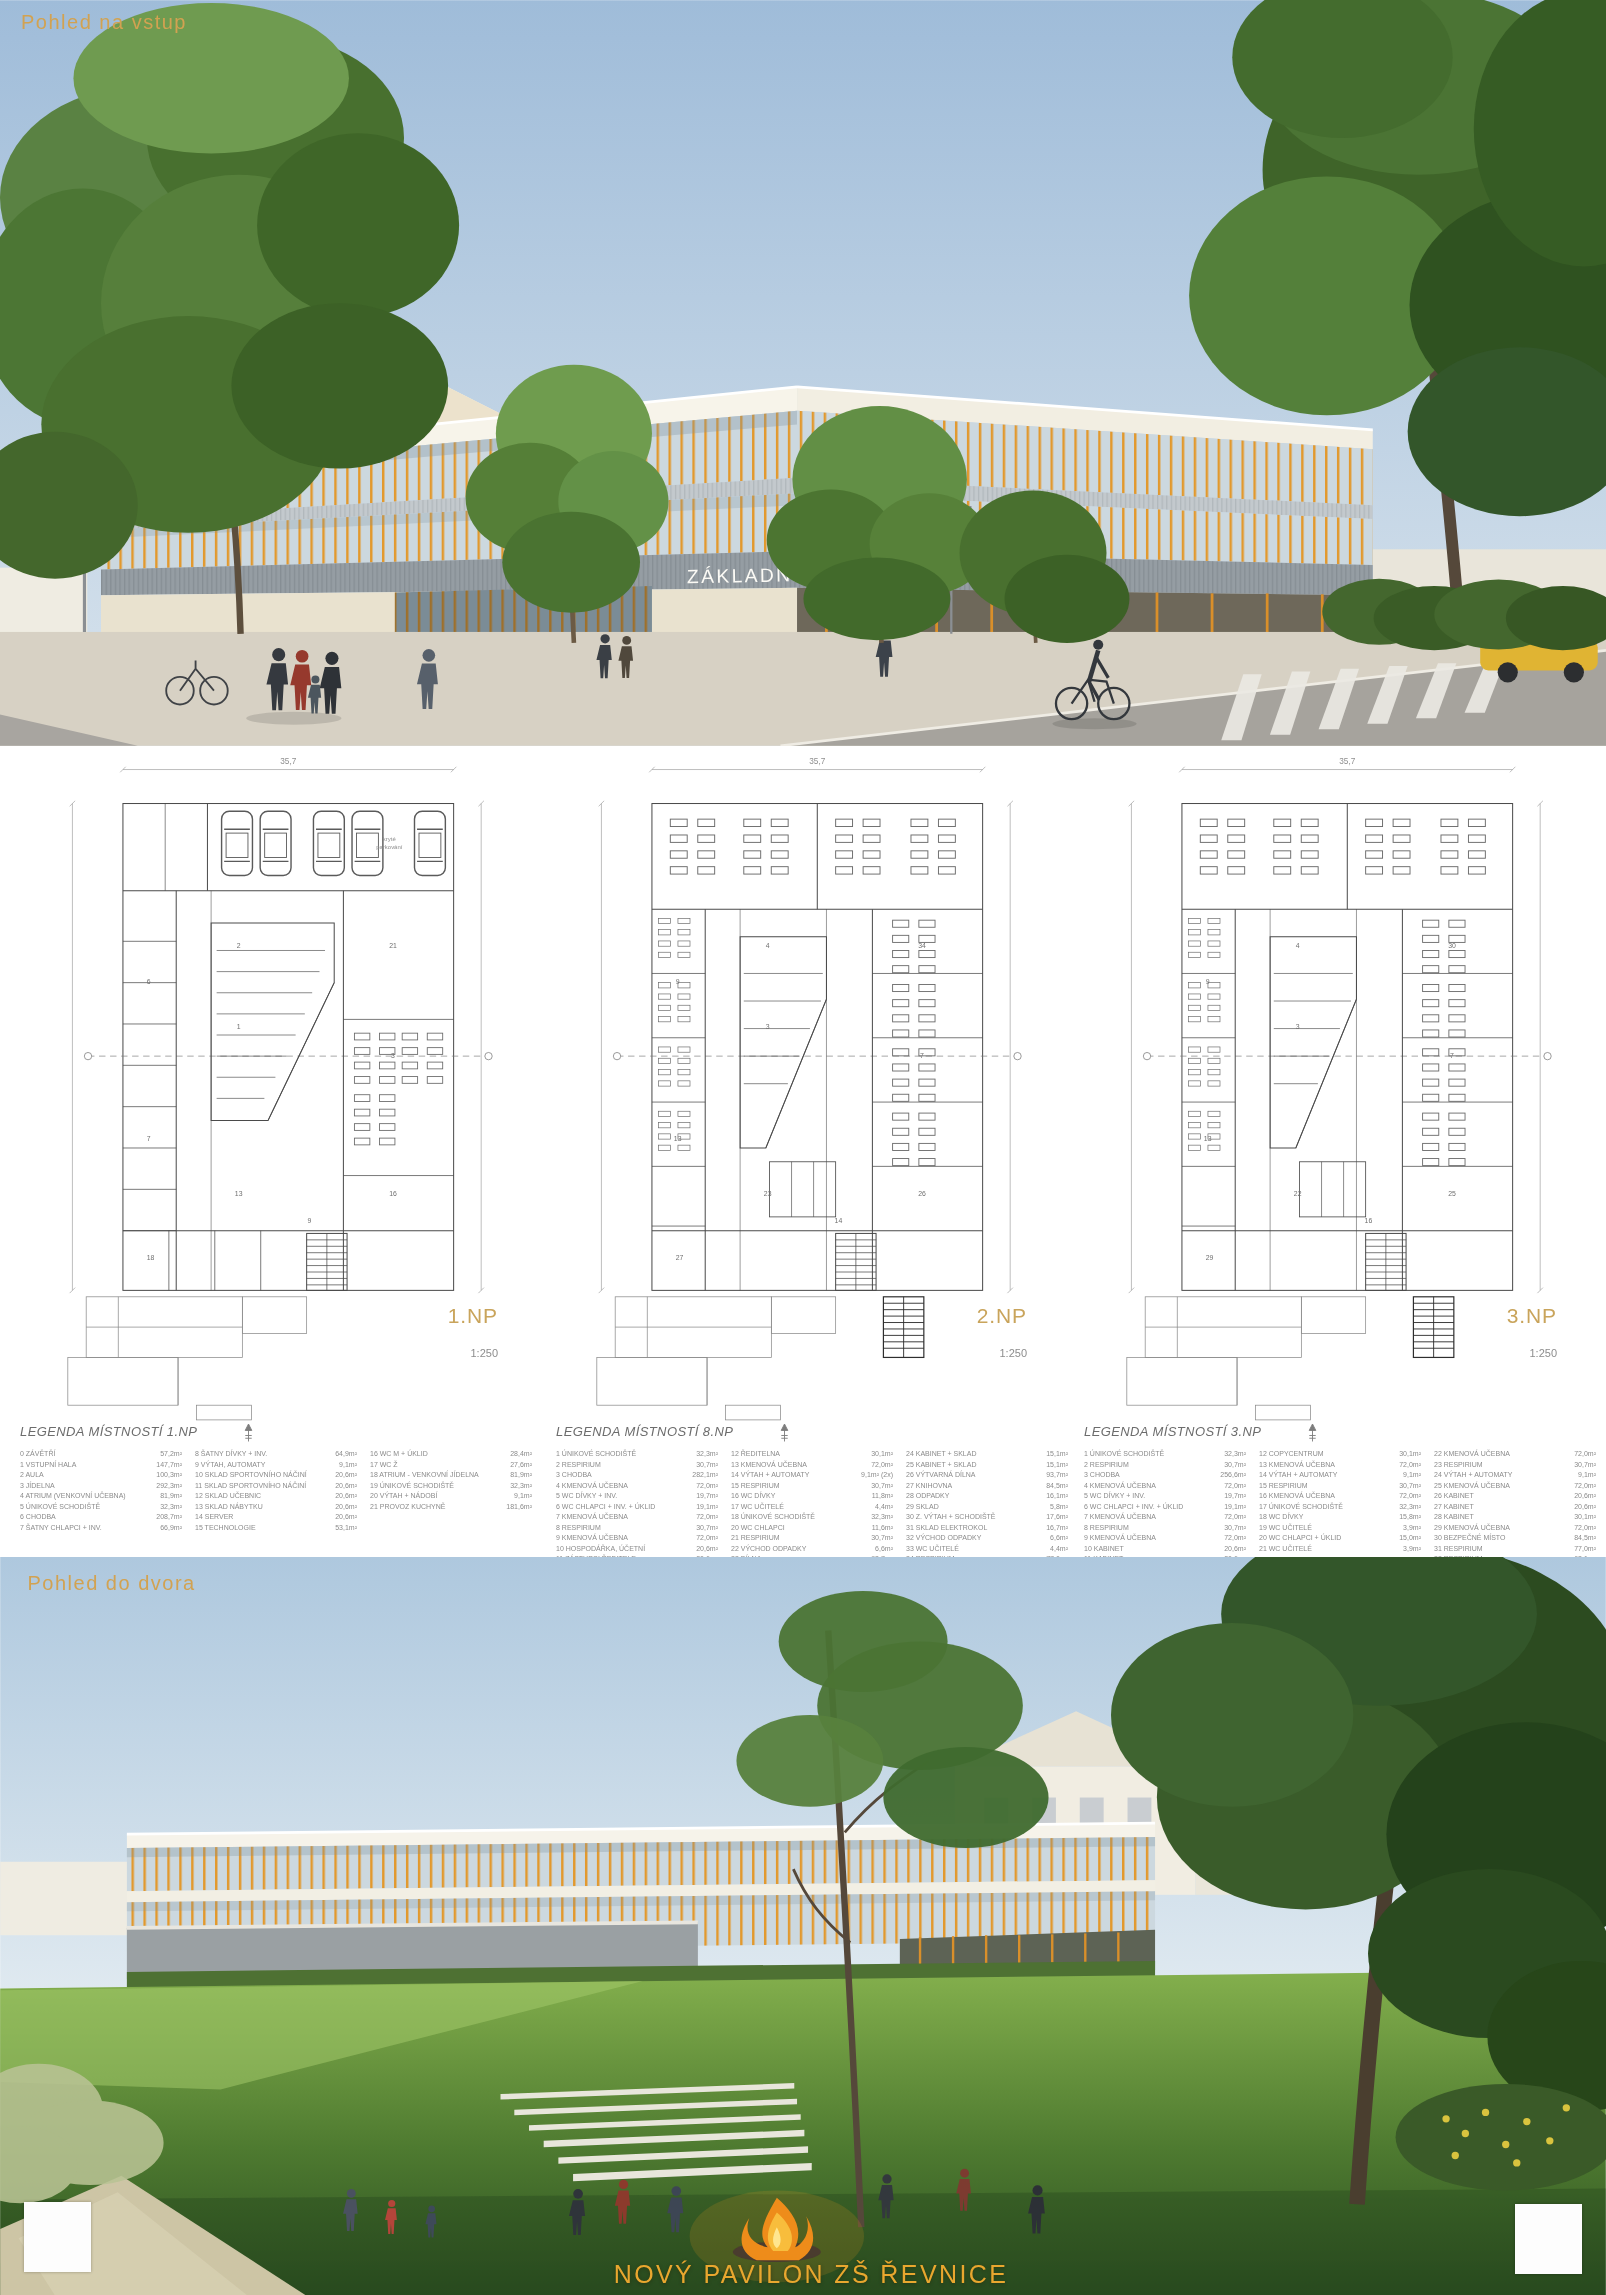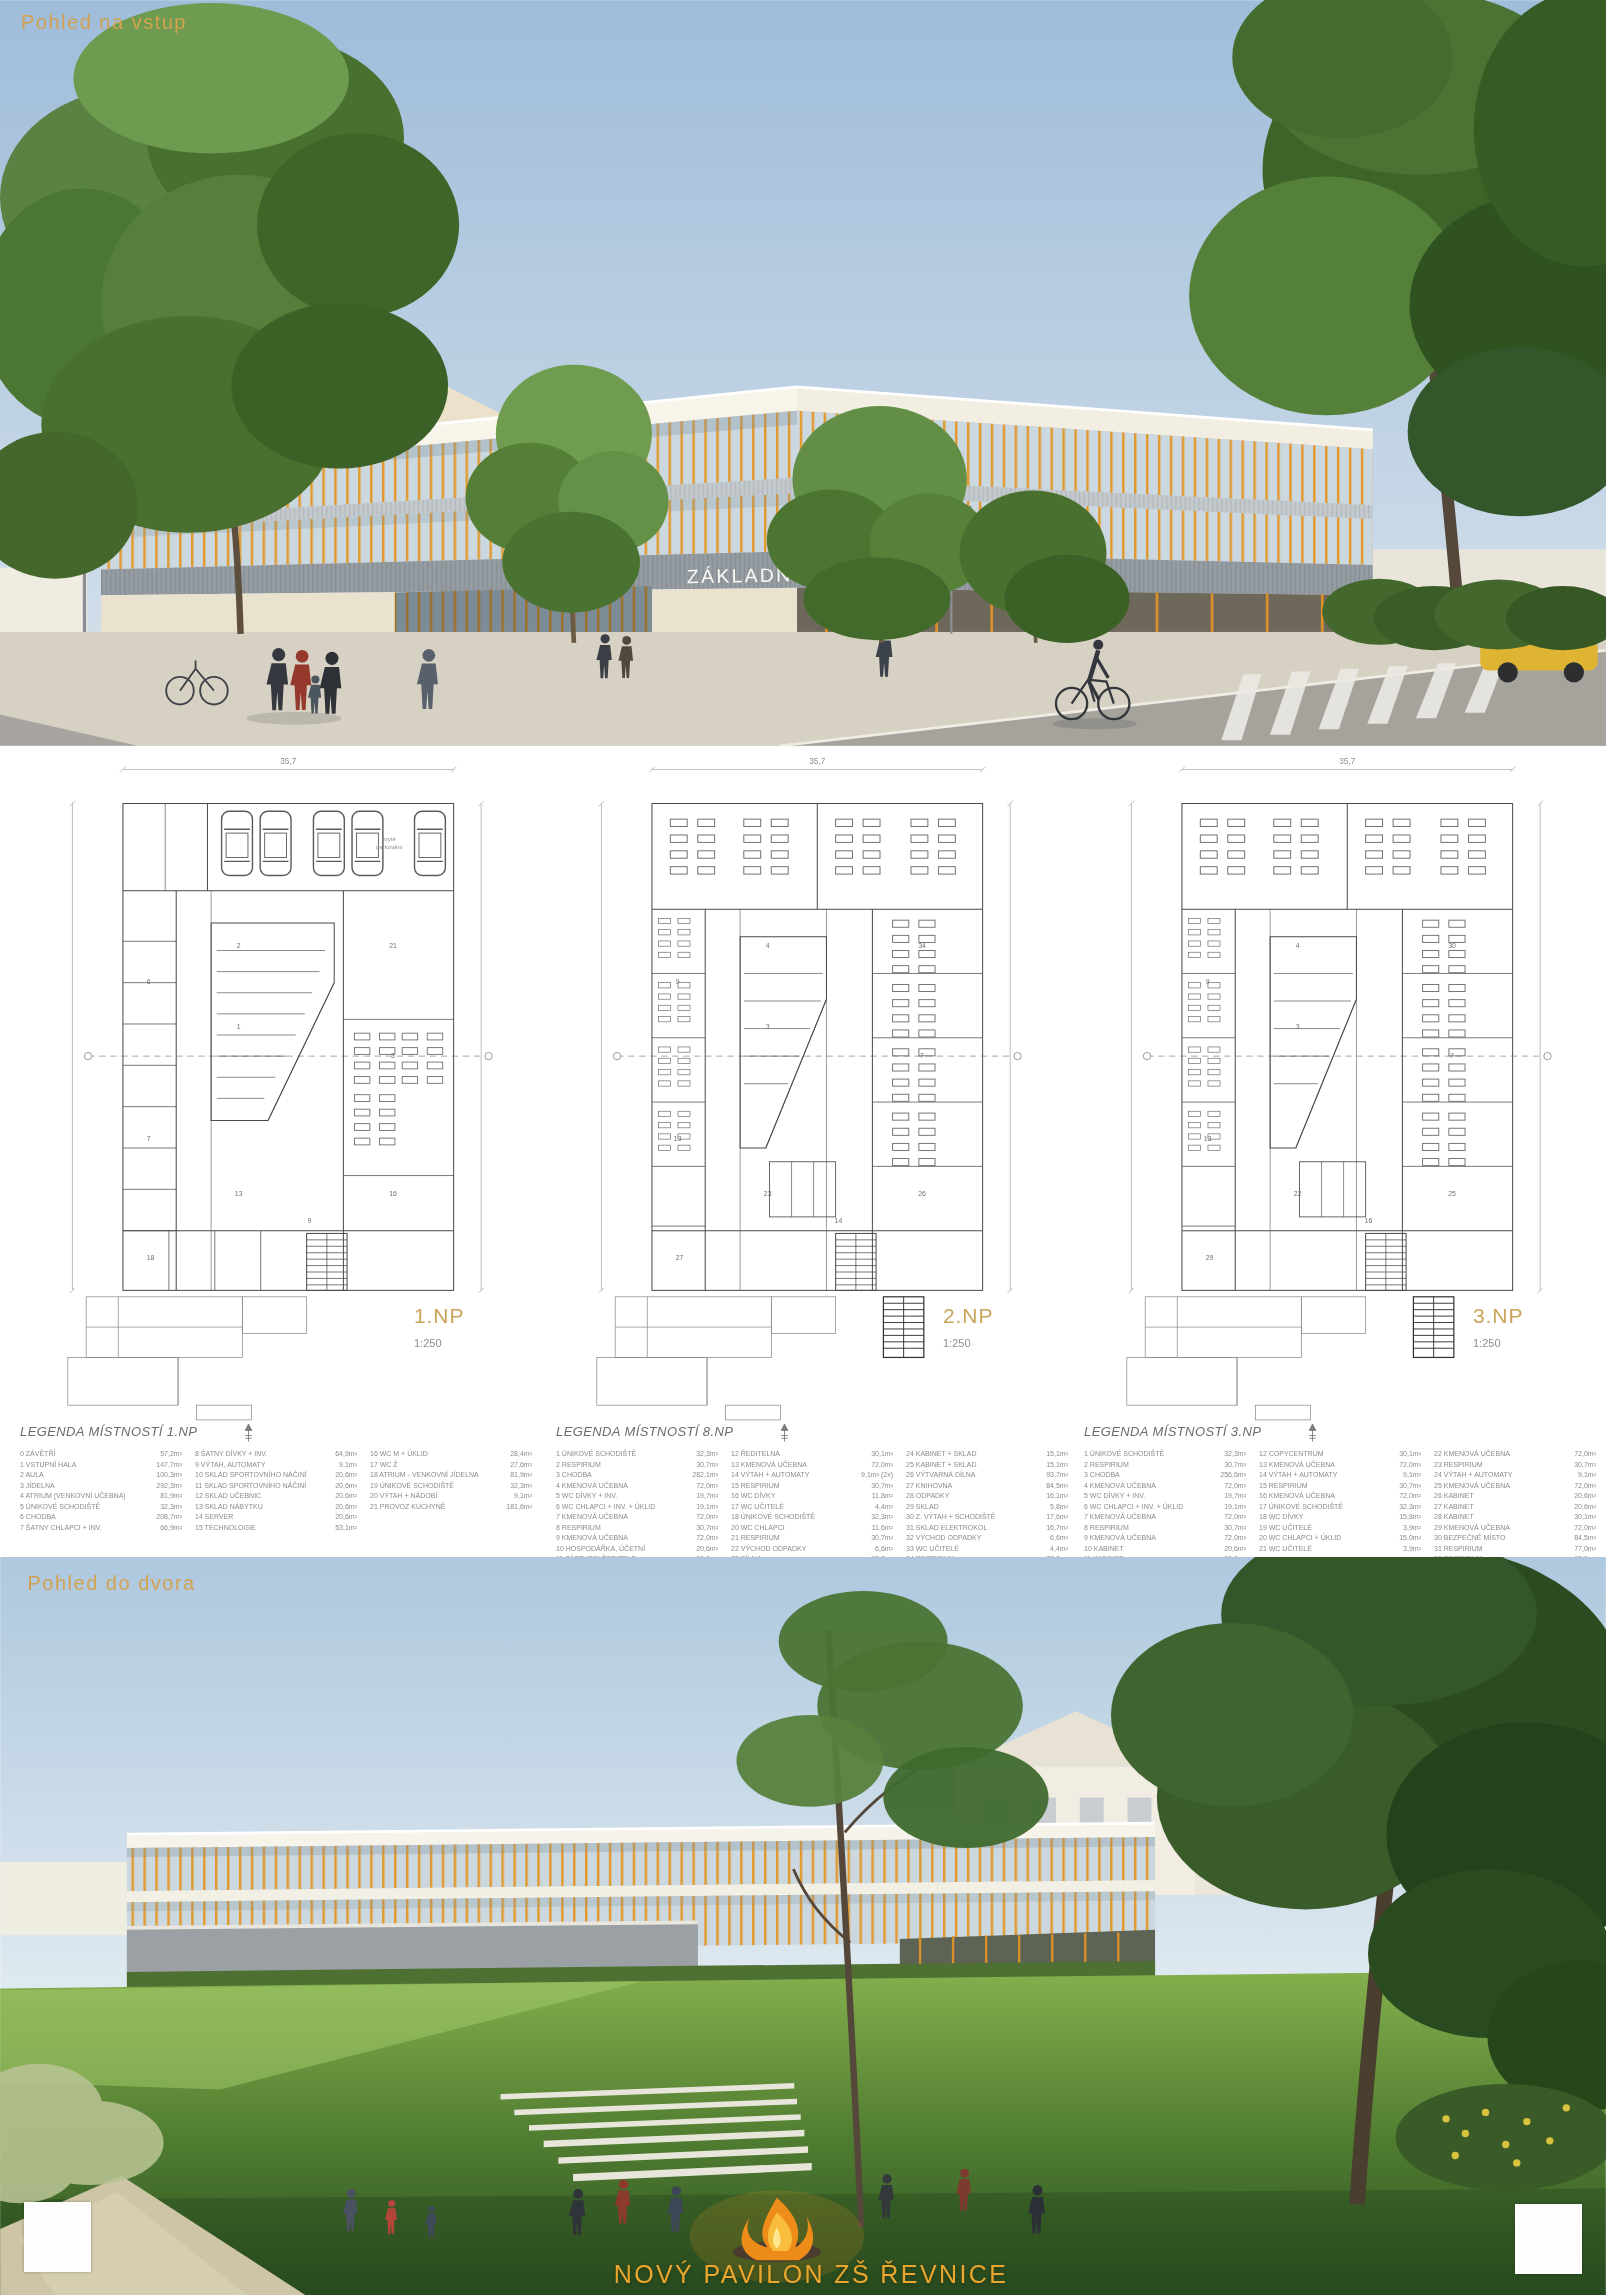--- a/index.html
+++ b/index.html
@@ -8,23 +8,23 @@
   #top-render{top:0;height:746px;}
   #plans-section{top:746px;height:967px;background:#fff;}
   #bottom-render{top:1557px;height:739px;}
   svg{display:block;}
   .view-title{position:absolute;color:#d2a251;font-size:20px;letter-spacing:1.5px;z-index:5;}
   #top-view-title{left:21px;top:11px;}
   #bottom-view-title{left:27.5px;top:14.7px;}
   .plan-col{position:absolute;top:7.3px;width:487px;height:677px;}
   #plan-col-0{left:31px;} #plan-col-1{left:560px;} #plan-col-2{left:1090px;}
   .plan-svg{width:487px;height:677px;}
-  .plan-label{position:absolute;left:383px;top:551px;width:92px;text-align:left;}
+  .plan-label{position:absolute;left:375px;top:551px;width:92px;text-align:right;}
   .plan-label .np{color:#c9a45b;font-size:21px;letter-spacing:0.9px;}
-  .plan-label .sc{color:#8d8d8d;font-size:11px;margin-top:9px;}
+  .plan-label .sc{color:#8d8d8d;font-size:11px;margin-top:19px;}
   .legend{position:absolute;top:678px;width:511px;}
   #legend-0{left:20px;} #legend-1{left:556px;} #legend-2{left:1084px;}
   .legend h3{font-size:13px;color:#6c6c6c;font-weight:normal;letter-spacing:0.4px;margin:0 0 10px 0;font-style:italic;}
   .legend .north{position:absolute;left:222px;top:0px;}
   .legend-cols{display:flex;gap:13px;}
   .legend-col{width:162px;flex:none;}
   .legend-row{display:flex;justify-content:space-between;font-size:7px;color:#8b8b8b;line-height:10.5px;white-space:nowrap;}
   .lr-val{margin-left:4.6px;}
   .dim{font-size:9px;fill:#8f8f8f;text-anchor:middle;}
   .room-num{font-size:7.5px;fill:#6f6f6f;text-anchor:middle;}

